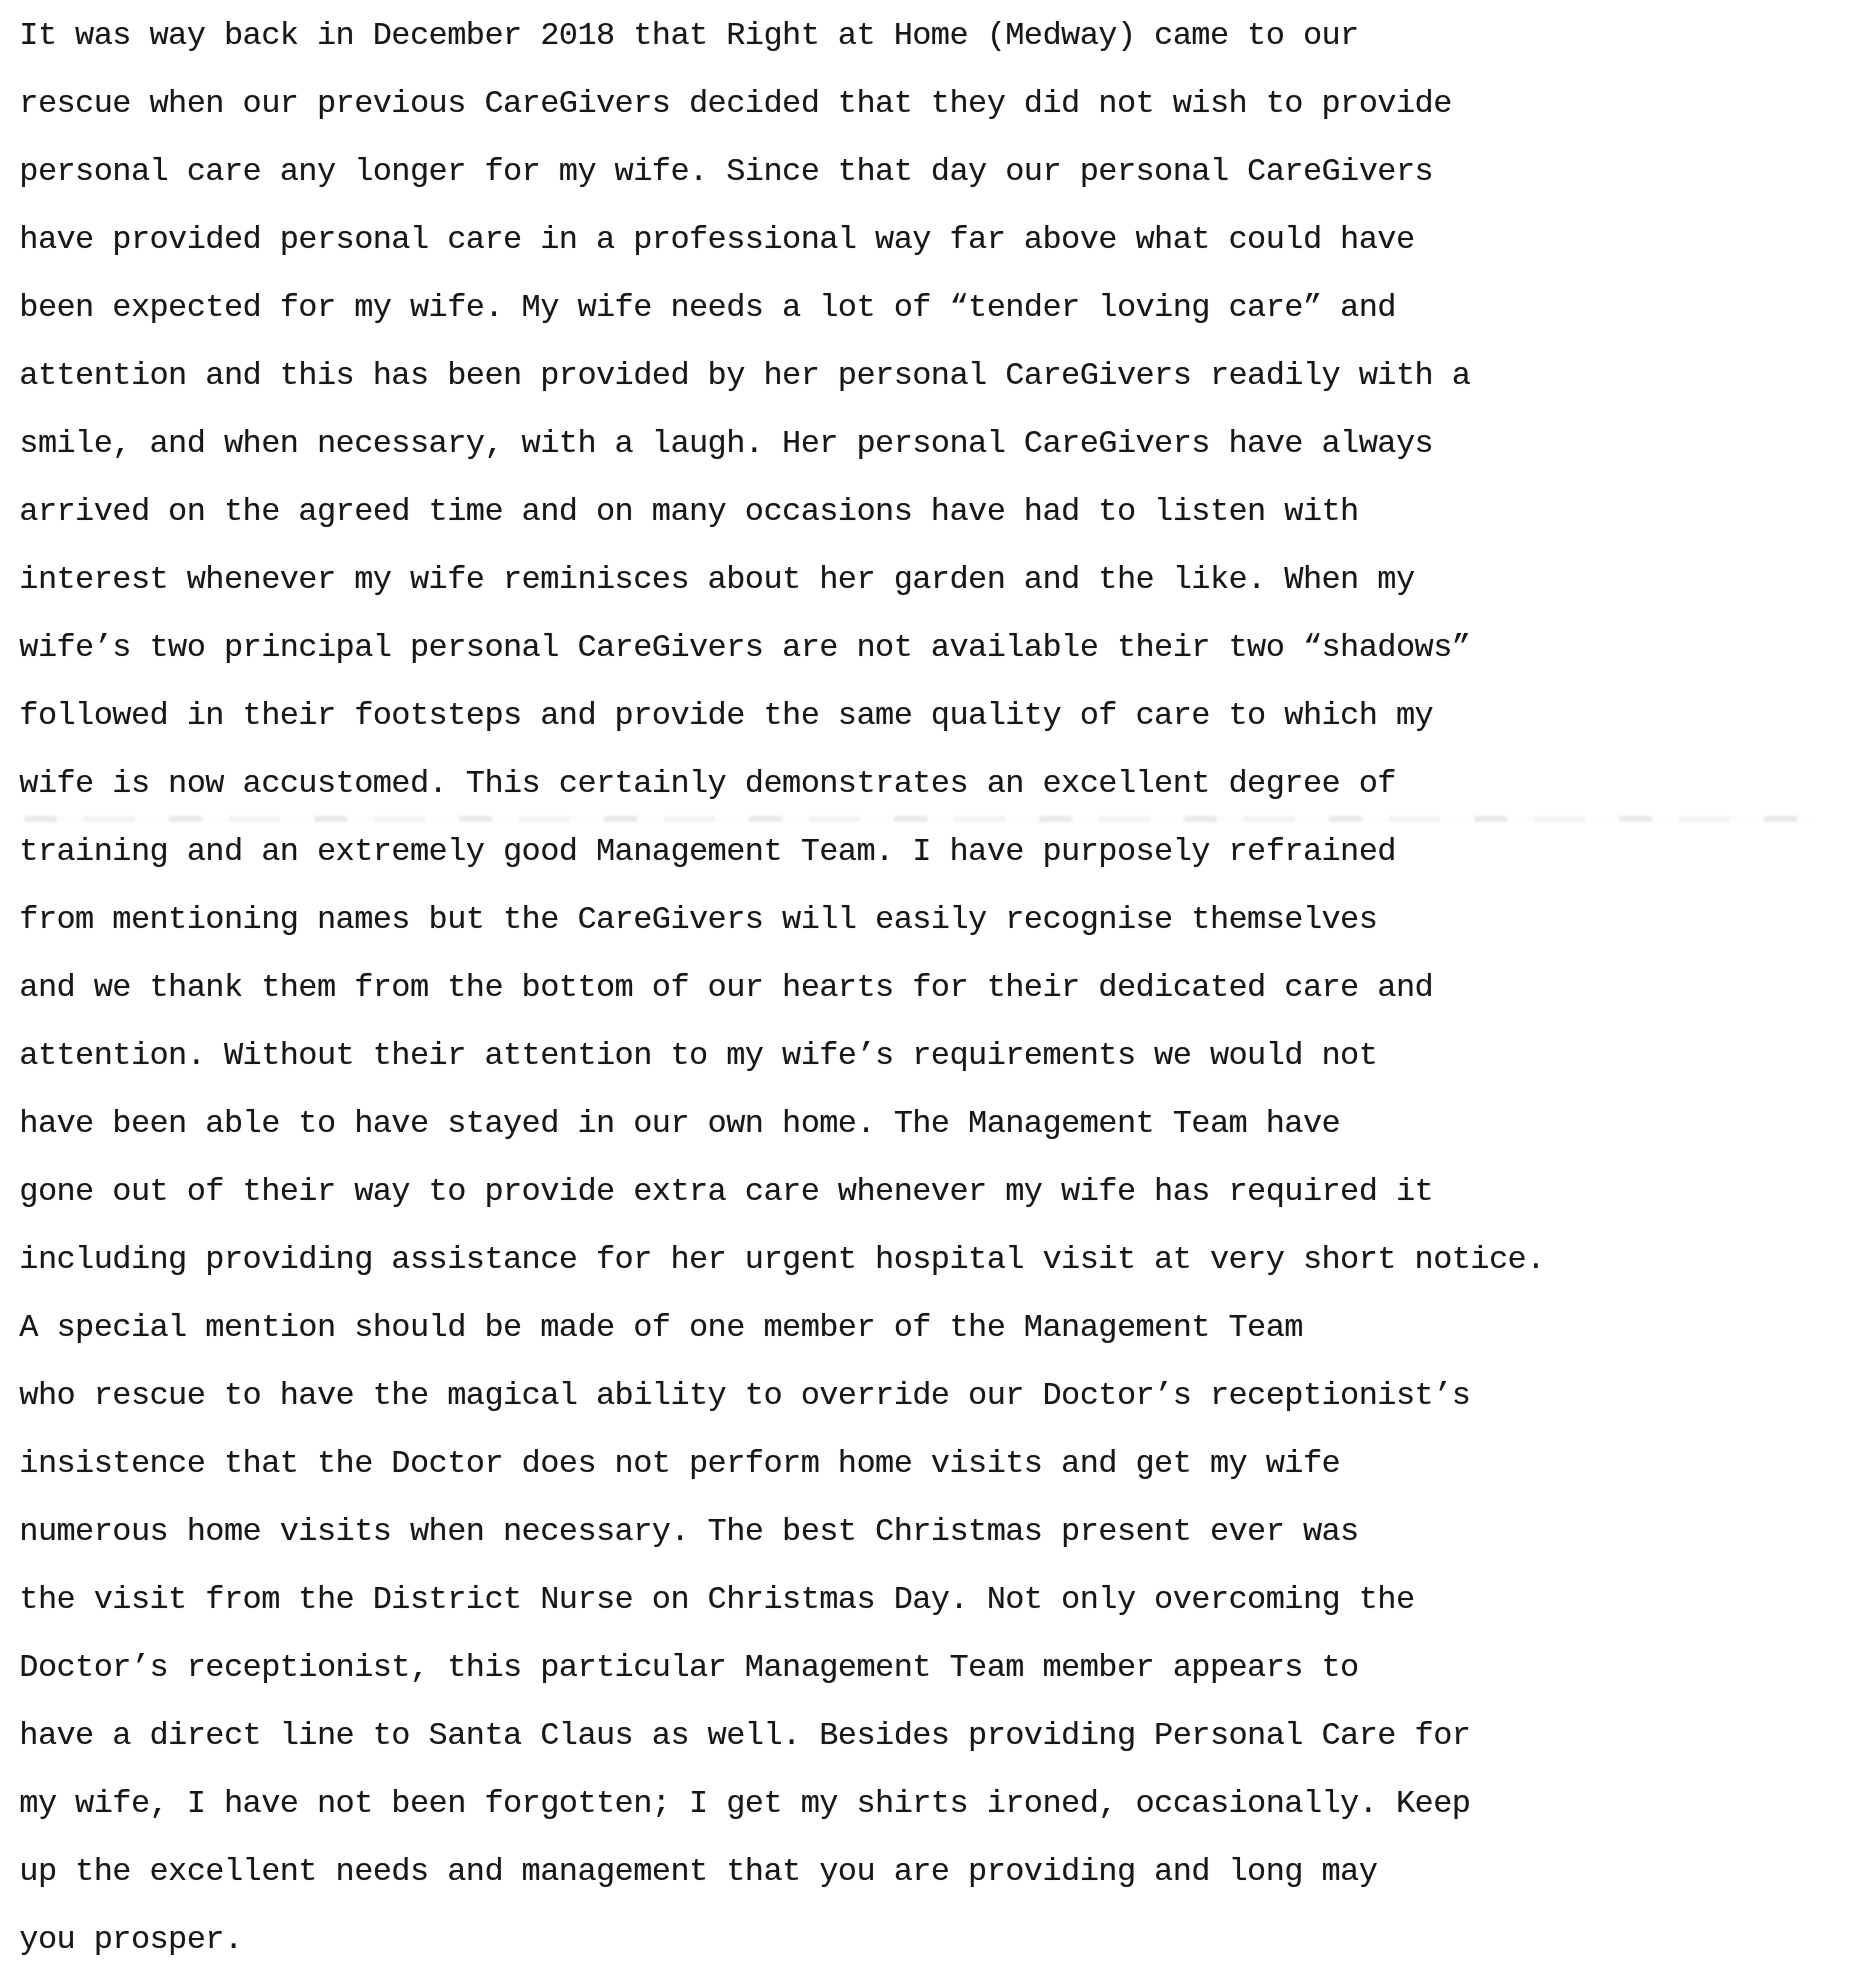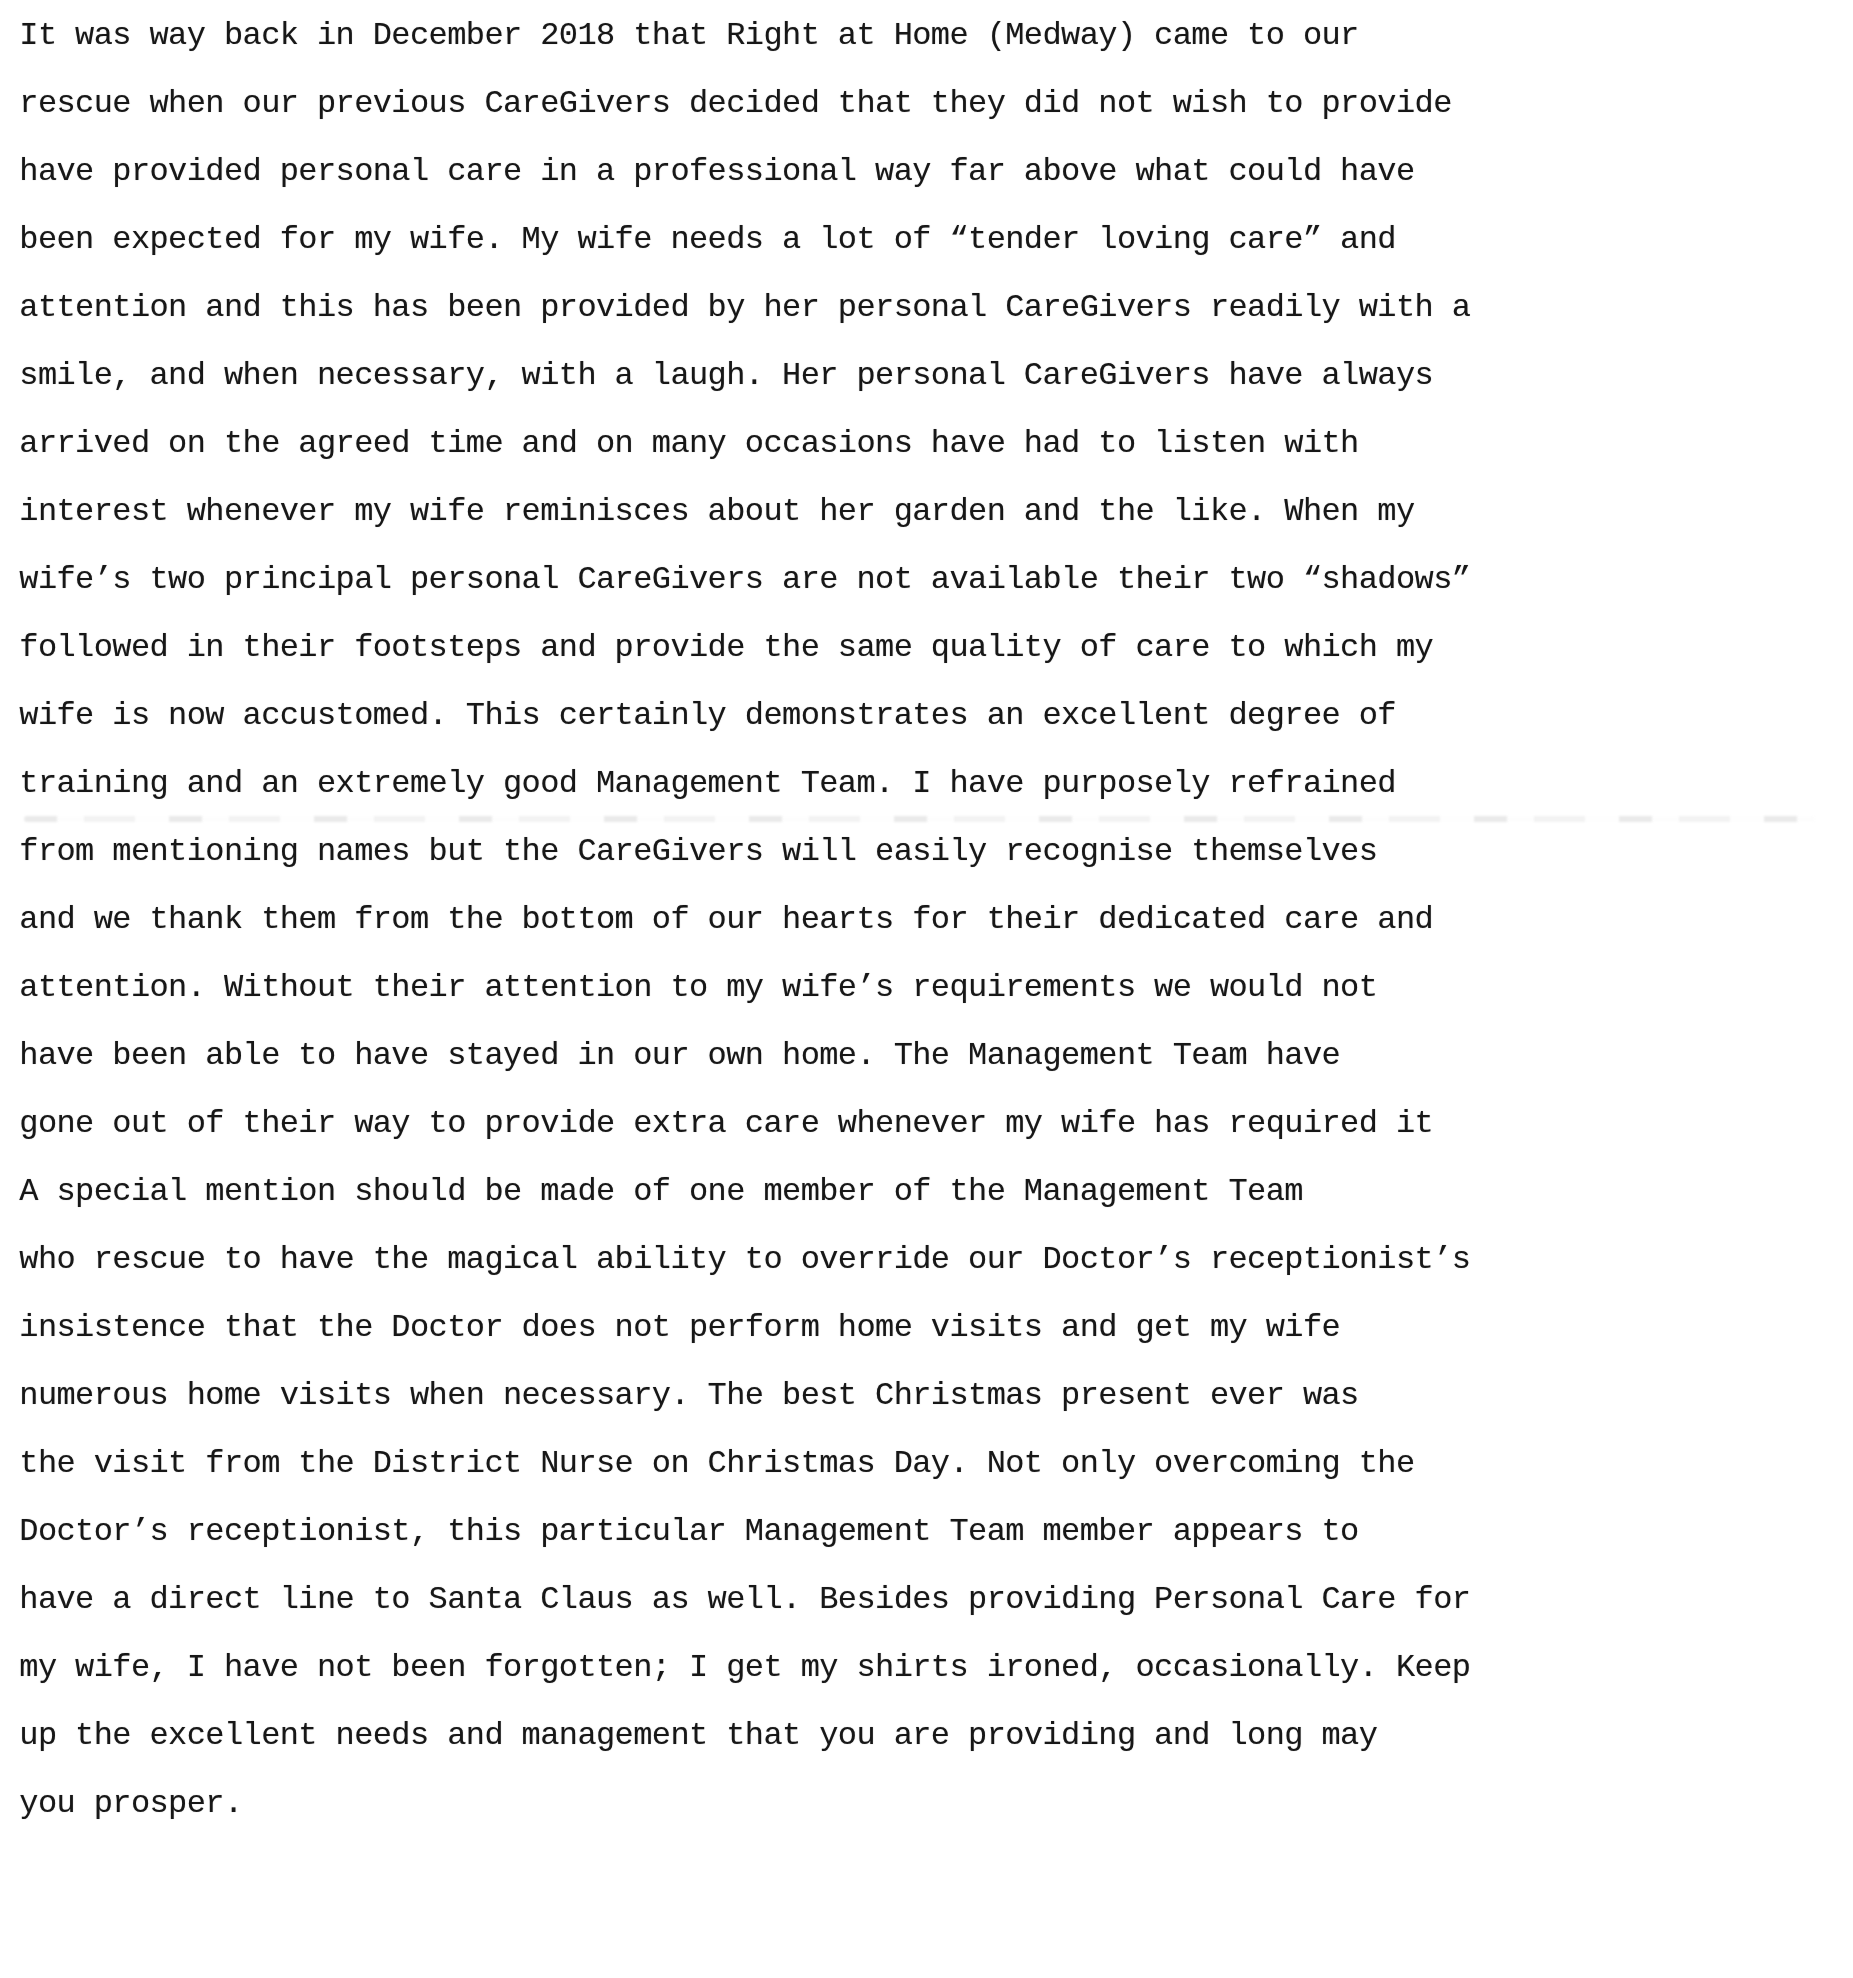--- a/index.html
+++ b/index.html
@@ -48,35 +48,37 @@
     filter: blur(1px);
   }
 </style>
 </head>
 <body>
 
 <div class="page">
   <div class="text-block">
     <div class="text-line">It was way back in December 2018 that Right at Home (Medway) came to our</div>
     <div class="text-line">rescue when our previous CareGivers decided that they did not wish to provide</div>
+    <div class="text-line">personal care any longer for my wife. Since that day our personal CareGivers</div>
     <div class="text-line">have provided personal care in a professional way far above what could have</div>
     <div class="text-line">been expected for my wife. My wife needs a lot of “tender loving care” and</div>
     <div class="text-line">attention and this has been provided by her personal CareGivers readily with a</div>
     <div class="text-line">smile, and when necessary, with a laugh. Her personal CareGivers have always</div>
     <div class="text-line">arrived on the agreed time and on many occasions have had to listen with</div>
     <div class="text-line">interest whenever my wife reminisces about her garden and the like. When my</div>
     <div class="text-line">wife’s two principal personal CareGivers are not available their two “shadows”</div>
     <div class="text-line">followed in their footsteps and provide the same quality of care to which my</div>
     <div class="text-line">wife is now accustomed. This certainly demonstrates an excellent degree of</div>
     <div class="text-line">training and an extremely good Management Team. I have purposely refrained</div>
     <div class="text-line">from mentioning names but the CareGivers will easily recognise themselves</div>
     <div class="text-line">and we thank them from the bottom of our hearts for their dedicated care and</div>
     <div class="text-line">attention. Without their attention to my wife’s requirements we would not</div>
     <div class="text-line">have been able to have stayed in our own home. The Management Team have</div>
     <div class="text-line">gone out of their way to provide extra care whenever my wife has required it</div>
+    <div class="text-line">including providing assistance for her urgent hospital visit at very short notice.</div>
     <div class="text-line">A special mention should be made of one member of the Management Team</div>
     <div class="text-line">who rescue to have the magical ability to override our Doctor’s receptionist’s</div>
     <div class="text-line">insistence that the Doctor does not perform home visits and get my wife</div>
     <div class="text-line">numerous home visits when necessary. The best Christmas present ever was</div>
     <div class="text-line">the visit from the District Nurse on Christmas Day. Not only overcoming the</div>
     <div class="text-line">Doctor’s receptionist, this particular Management Team member appears to</div>
     <div class="text-line">have a direct line to Santa Claus as well. Besides providing Personal Care for</div>
     <div class="text-line">my wife, I have not been forgotten; I get my shirts ironed, occasionally. Keep</div>
     <div class="text-line">up the excellent needs and management that you are providing and long may</div>
     <div class="text-line">you prosper.</div>

